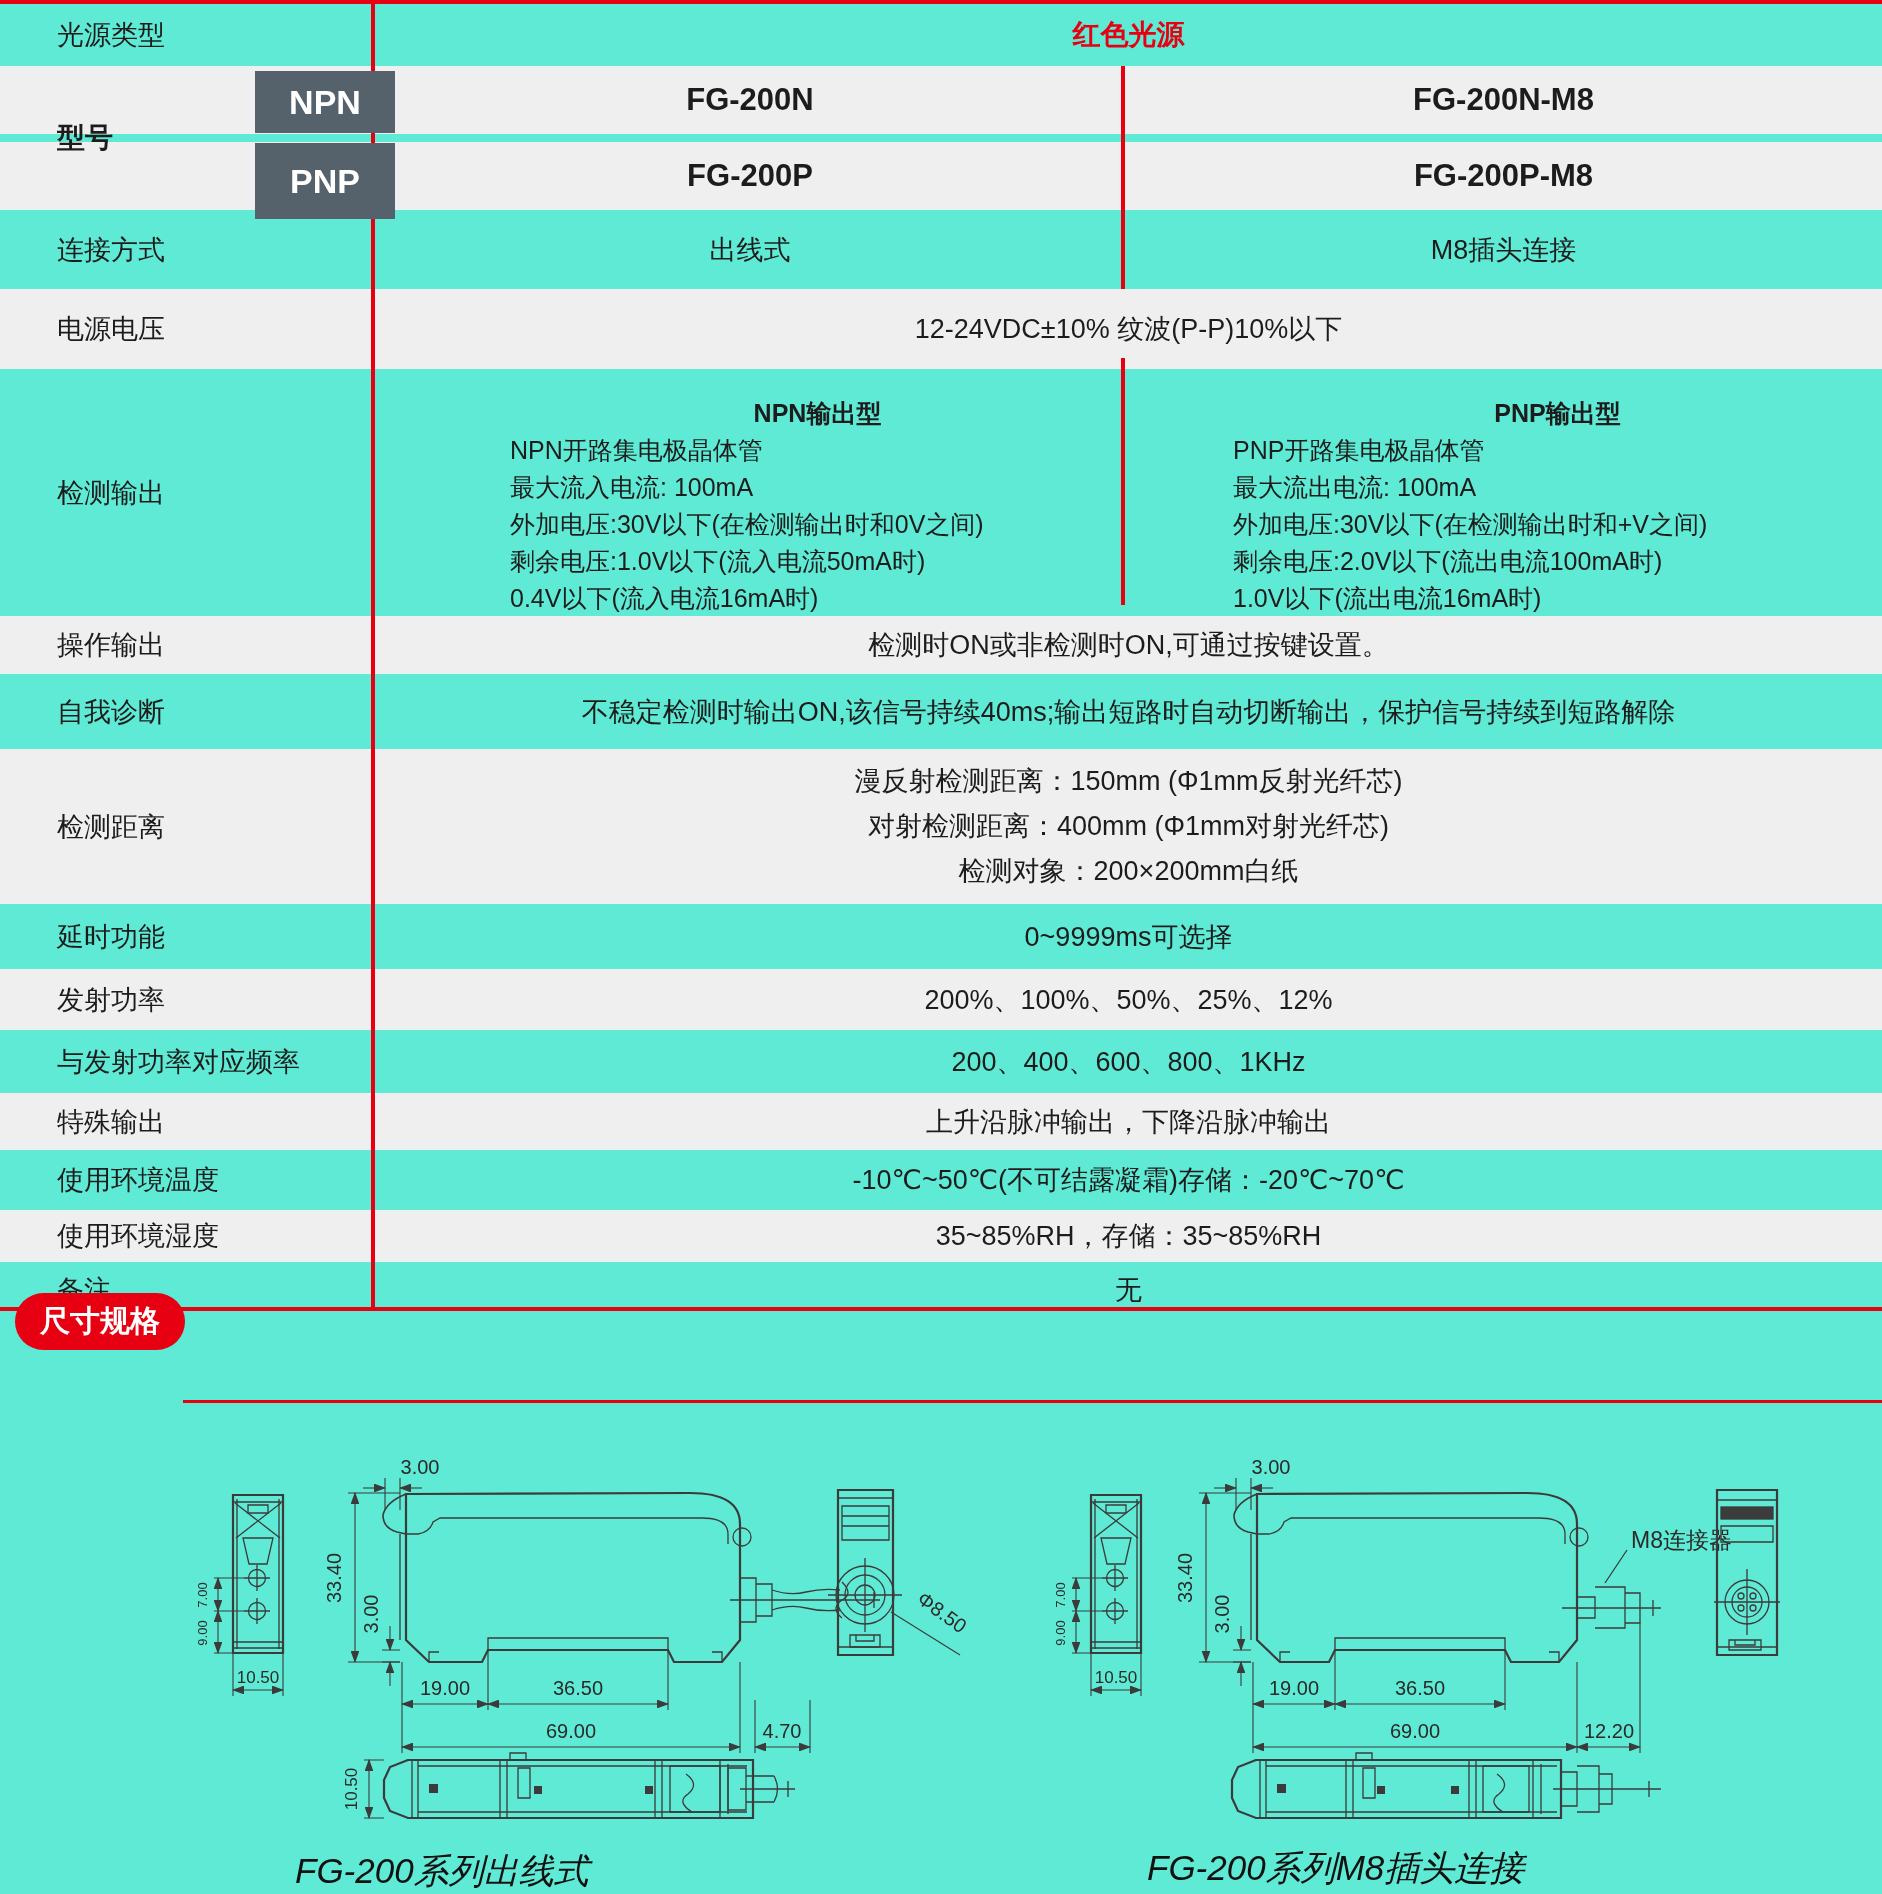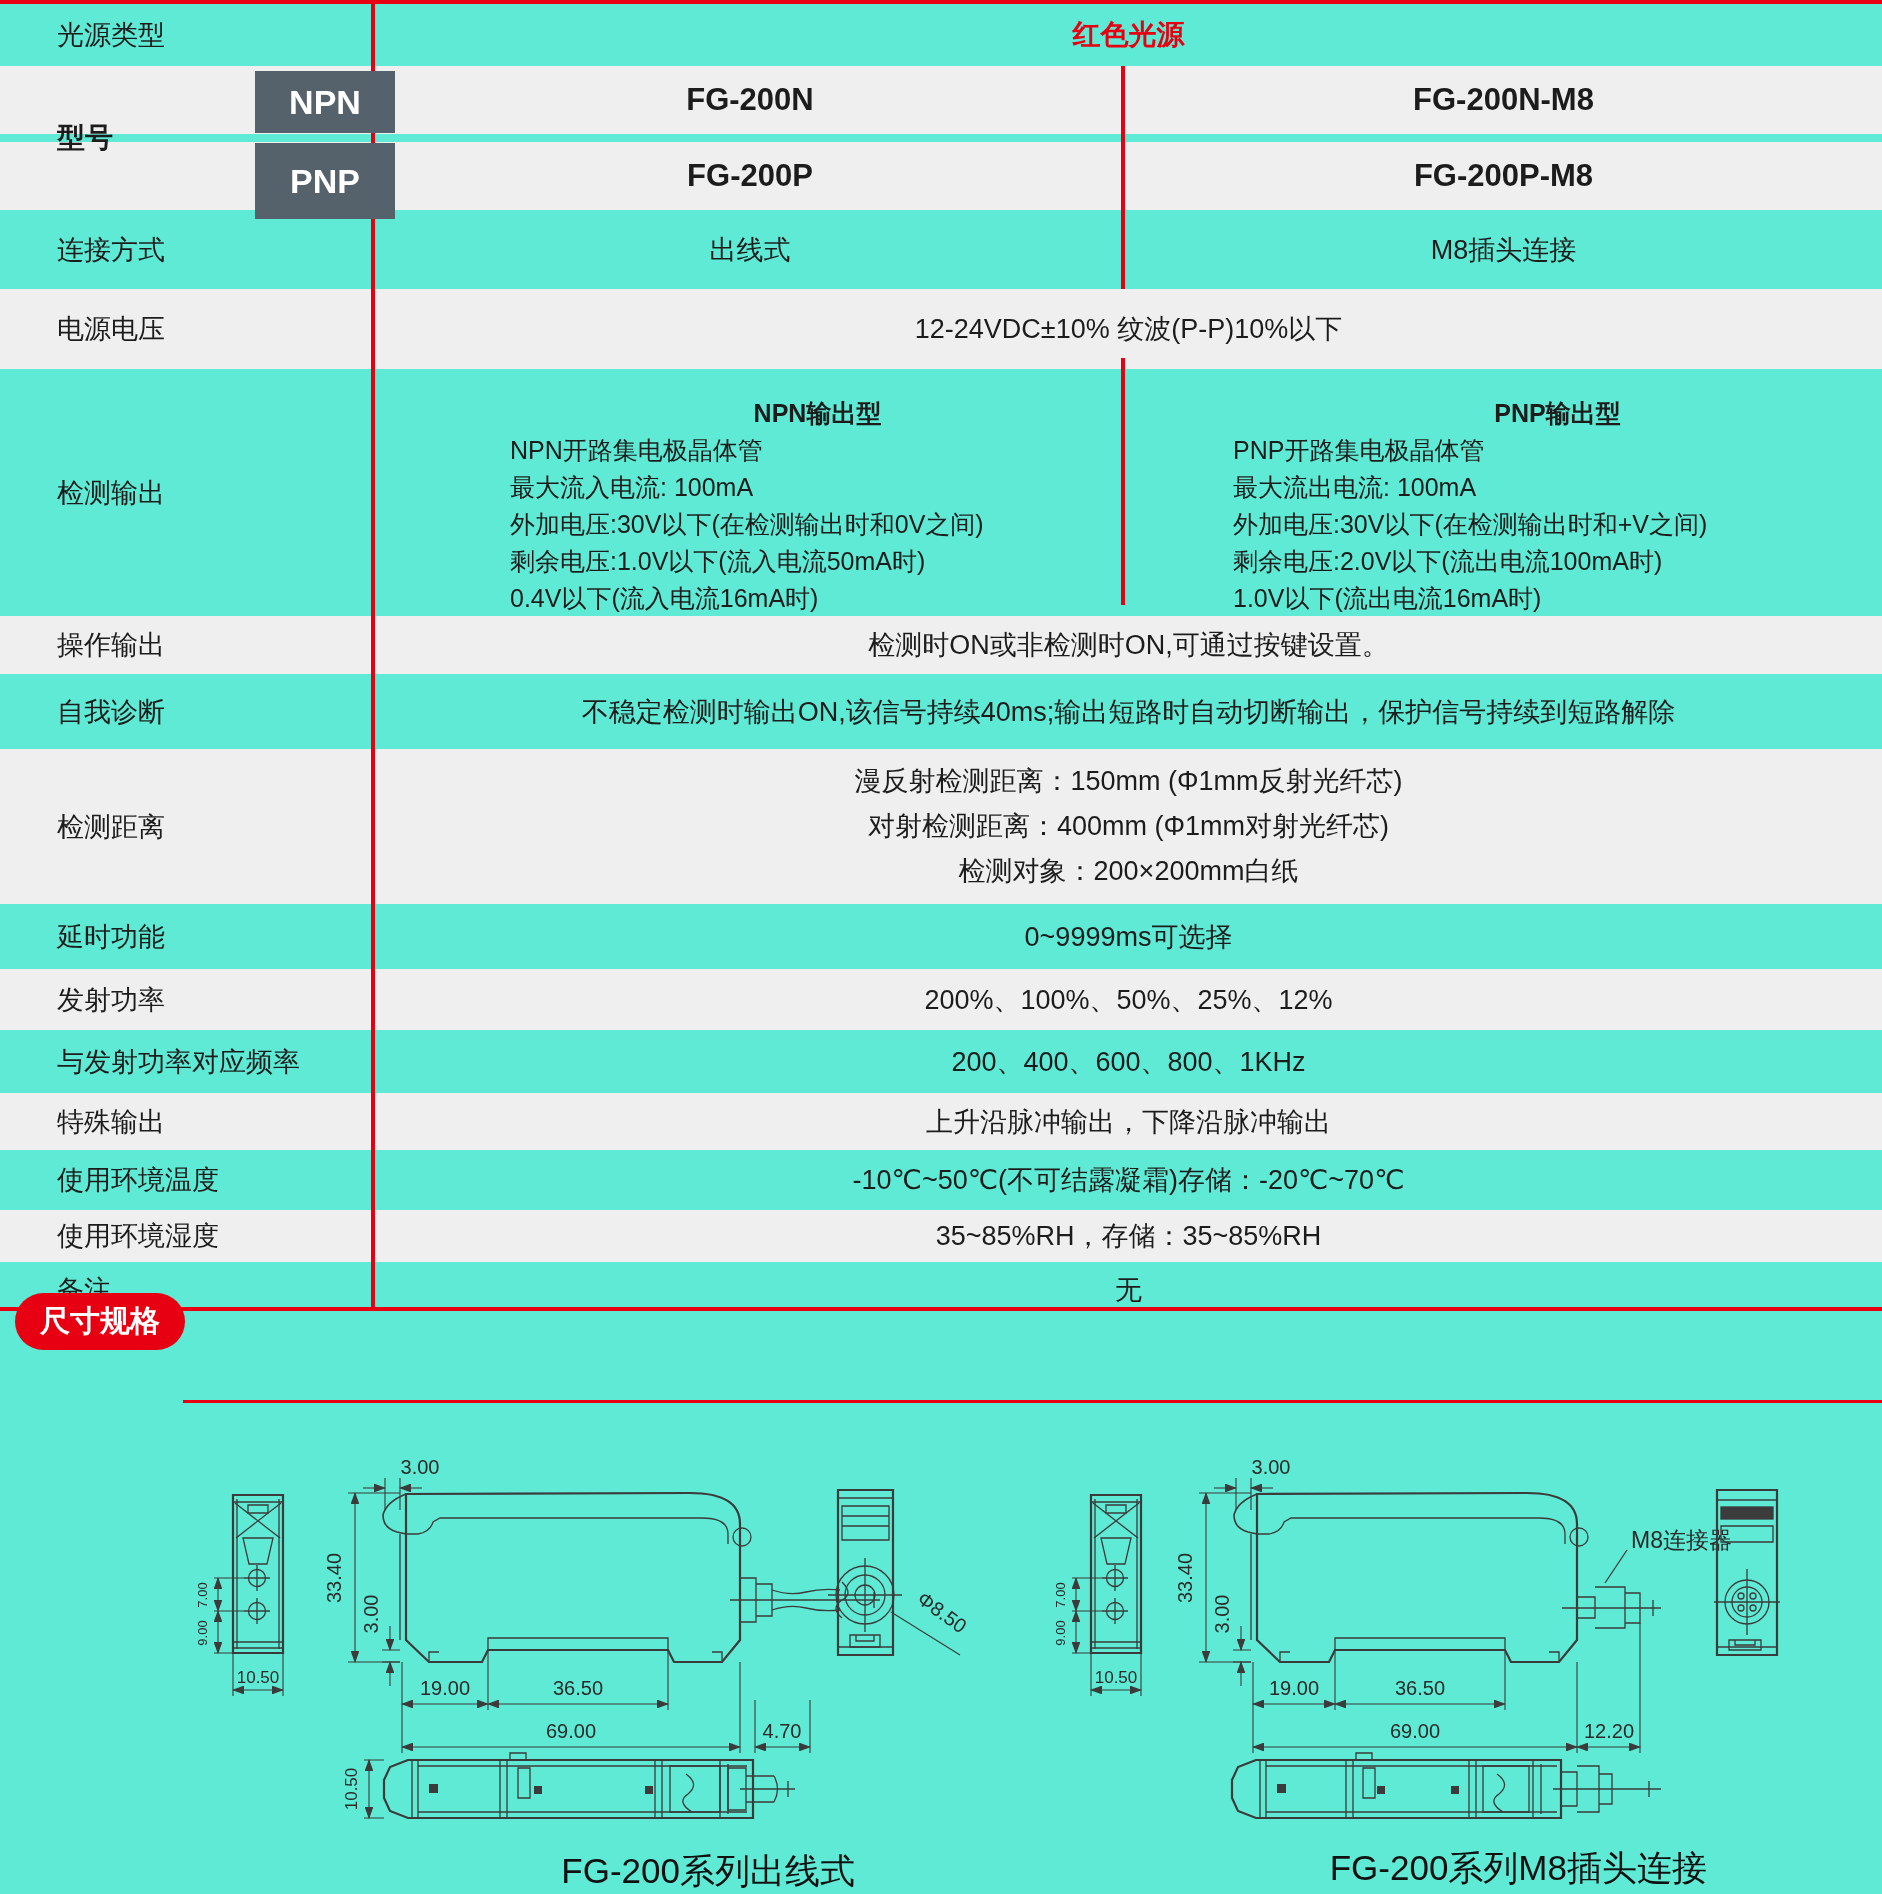--- a/index.html
+++ b/index.html
@@ -29,21 +29,21 @@
   .dblock .t{font-weight:bold;text-align:center;}
   .vline{position:absolute;width:4px;background:#e60012;}
   .dist-lines{line-height:45px;}
   
   .pill{position:absolute;left:15px;top:1293px;width:170px;height:57px;background:#e60012;
         border-radius:29px;color:#fff;font-size:30px;font-weight:bold;
         display:flex;align-items:center;justify-content:center;}
   .secline{position:absolute;left:183px;top:1400px;width:1699px;height:3px;background:#e60012;}
   
   svg text{fill:#2a2a2a;font-family:"Liberation Sans","DejaVu Sans",sans-serif;}
-  .caption{position:absolute;width:560px;text-align:right;font-size:35px;color:#111;}
+  .caption{position:absolute;width:560px;text-align:left;font-size:35px;color:#111;font-style:italic;}
 </style>
 </head>
 <body>
 
 <div class="page">
 
   <div class="spec">
     <div class="tborder" style="top:0;"></div>
 
     <div class="row" style="height:62px;margin-top:4px;">

